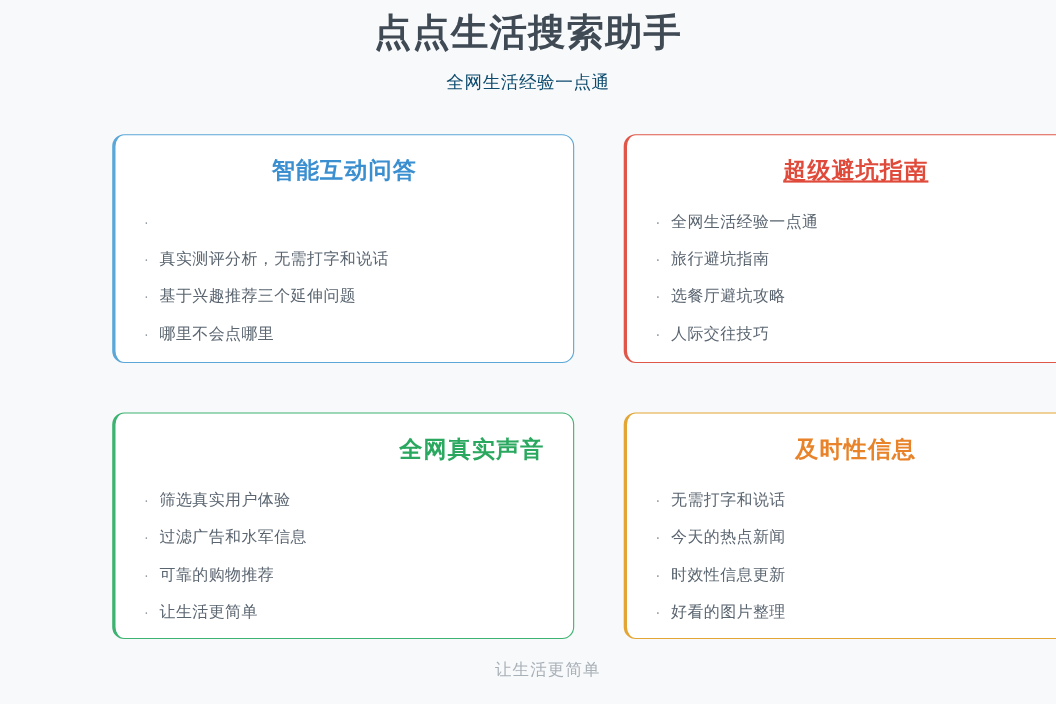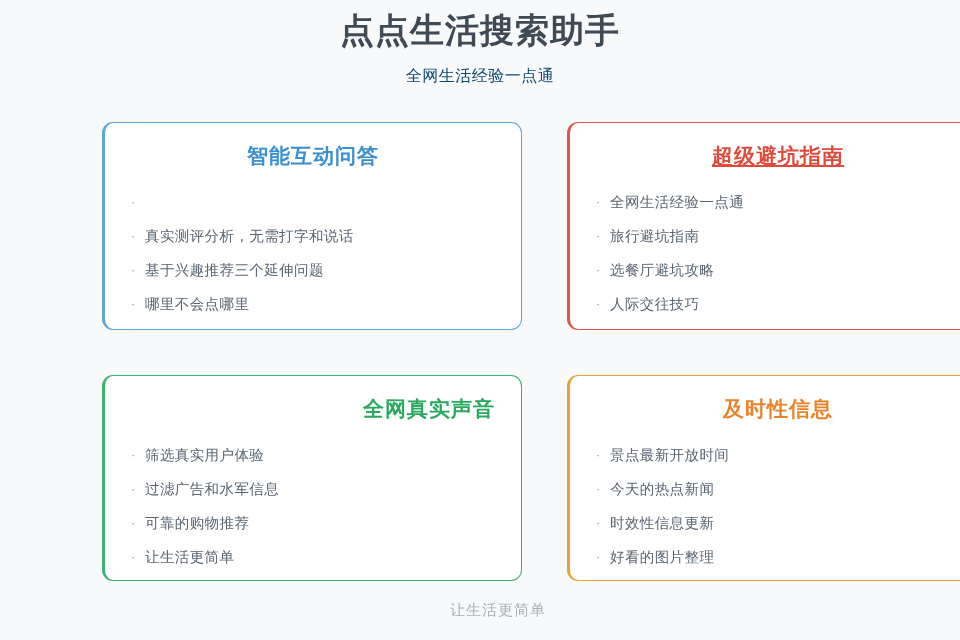--- a/index.html
+++ b/index.html
@@ -184,21 +184,21 @@
             <span class="bullet-dot">·</span>
             <span class="bullet-text">让生活更简单</span>
           </li>
         </ul>
       </div>
       <div class="card accent-orange">
         <h2 class="card-title">及时性信息</h2>
         <ul class="card-list">
           <li class="card-list-item">
             <span class="bullet-dot">·</span>
-            <span class="bullet-text">景点最新开放时间</span>
+            <span class="bullet-text">无需打字和说话</span>
           </li>
           <li class="card-list-item">
             <span class="bullet-dot">·</span>
             <span class="bullet-text">今天的热点新闻</span>
           </li>
           <li class="card-list-item">
             <span class="bullet-dot">·</span>
             <span class="bullet-text">时效性信息更新</span>
           </li>
           <li class="card-list-item">

